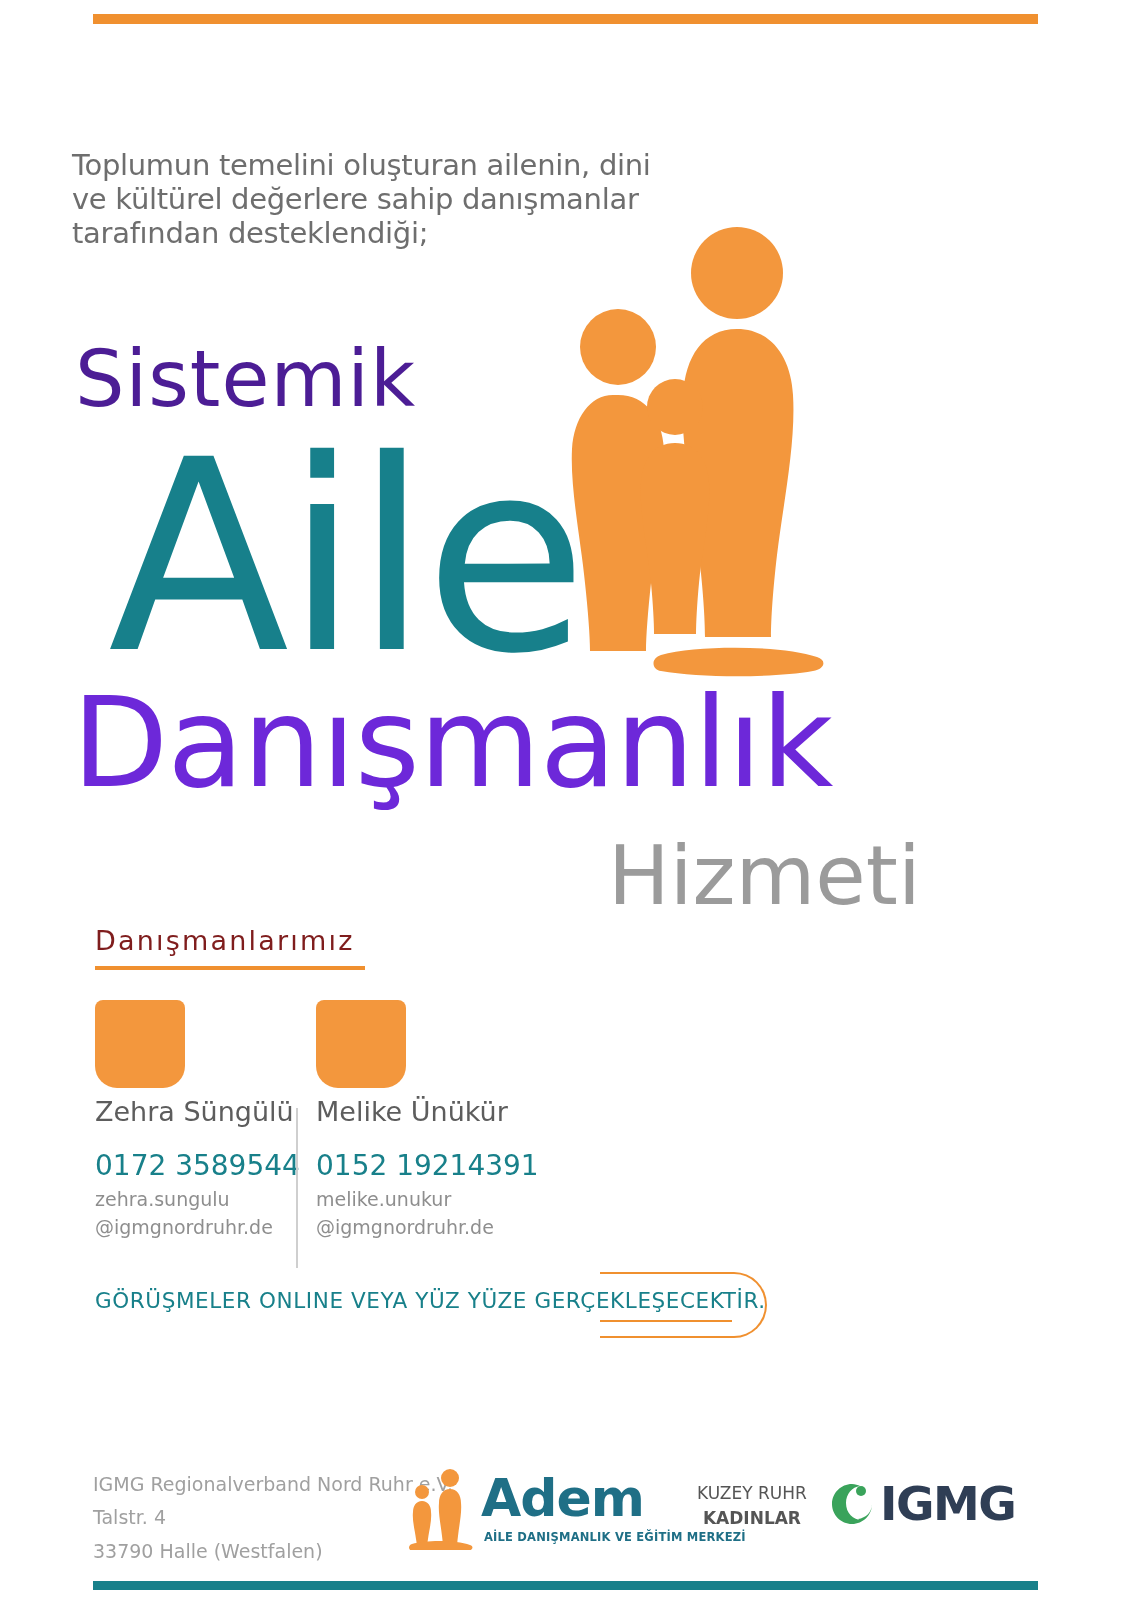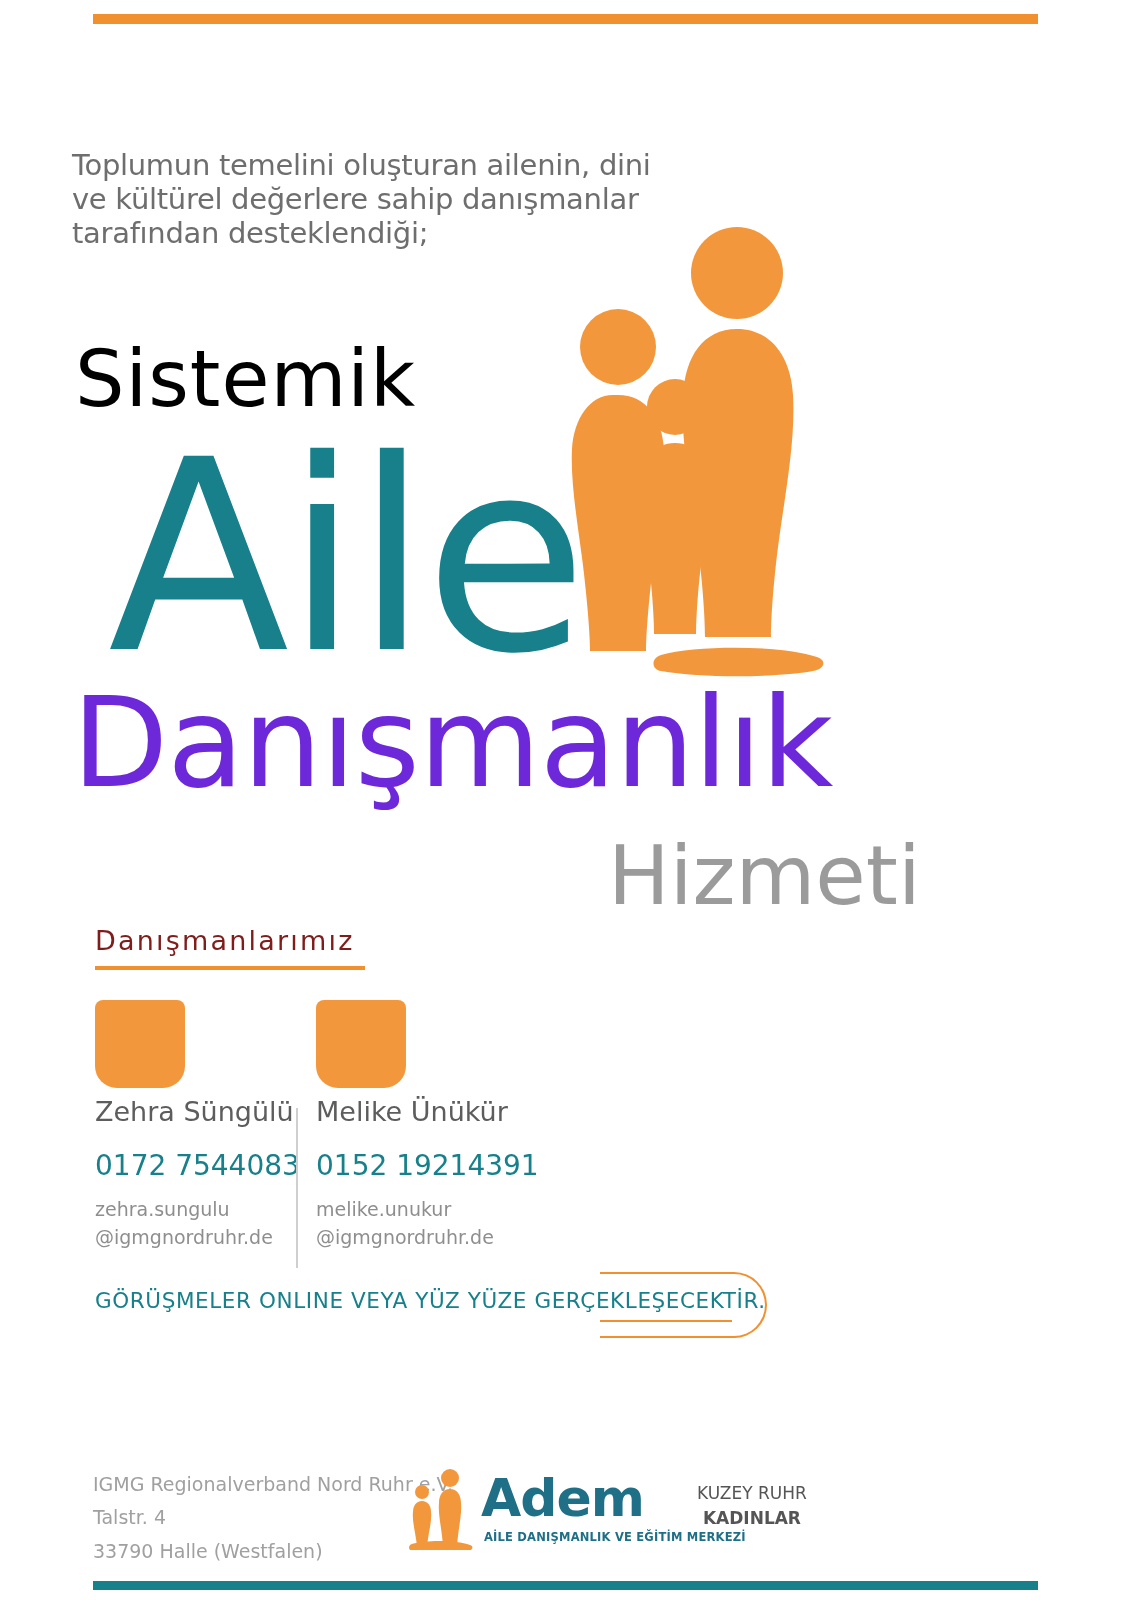--- a/index.html
+++ b/index.html
@@ -55,21 +55,21 @@
     font-weight: 400;
   }
 
   
   .word-sistemik {
     position: absolute;
     top: 340px;
     left: 75px;
     font-size: 78px;
     line-height: 1;
-    color: #000000;
+    color: #4c1d95;
     letter-spacing: 1px;
     font-weight: 400;
   }
   .word-aile {
     position: absolute;
     top: 425px;
     left: 108px;
     font-size: 265px;
     line-height: 1;
     color: #17808b;
@@ -143,21 +143,21 @@
     color: #5d5d5d;
     white-space: nowrap;
   }
   .person .phone {
     margin-top: 22px;
     font-size: 28px;
     color: #18808a;
     white-space: nowrap;
   }
   .person .email {
-    margin-top: 14px;
+    margin-top: 4px;
     font-size: 19px;
     line-height: 1.45;
     color: #8e8e8e;
     white-space: nowrap;
   }
 
   .person-divider {
     position: absolute;
     top: 1108px;
     left: 296px;
@@ -291,21 +291,21 @@
   <div class="word-aile">Aile</div>
   <div class="word-danismanlik">Danışmanlık</div>
   <div class="word-hizmeti">Hizmeti</div>
 
   <div class="counsellors-title">Danışmanlarımız</div>
   <div class="counsellors-underline"></div>
 
   <div class="person p1">
     <div class="photo"></div>
     <div class="name">Zehra Süngülü</div>
-    <div class="phone">0172 7544083</div>
+    <div class="phone">0172 3589544</div>
     <div class="email">zehra.sungulu</div>
     <div class="email" style="margin-top:0">@igmgnordruhr.de</div>
   </div>
 
   <div class="person-divider"></div>
 
   <div class="person p2">
     <div class="photo"></div>
     <div class="name">Melike Ünükür</div>
     <div class="phone">0152 19214391</div>
@@ -335,15 +335,22 @@
     </svg>
     <div class="adem-word">Adem</div>
     <div class="adem-sub">AİLE DANIŞMANLIK VE EĞİTİM MERKEZİ</div>
   </div>
 
   <div class="footer-kuzey">
     <div>KUZEY RUHR</div>
     <div class="b">KADINLAR</div>
   </div>
 
+  <div class="footer-igmg">
+    <svg viewBox="0 0 48 52" width="48" height="52" xmlns="http://www.w3.org/2000/svg">
+      <path d="M38 26c0 11-9 20-20 20S-2 37-2 26 7 6 18 6c3 0 6 1 8 2-8 1-14 8-14 17 0 10 7 17 16 17-2 0-3 0-4-1 8-1 14-7 14-15z" fill="#3aa35b" transform="translate(6,0)"></path>
+      <circle cx="33" cy="13" r="5" fill="#3aa35b"></circle>
+    </svg>
+    <div class="igmg-word">IGMG</div>
+  </div>
 
   <div class="bottom-bar"></div>
 </div>
 
 </body></html>

